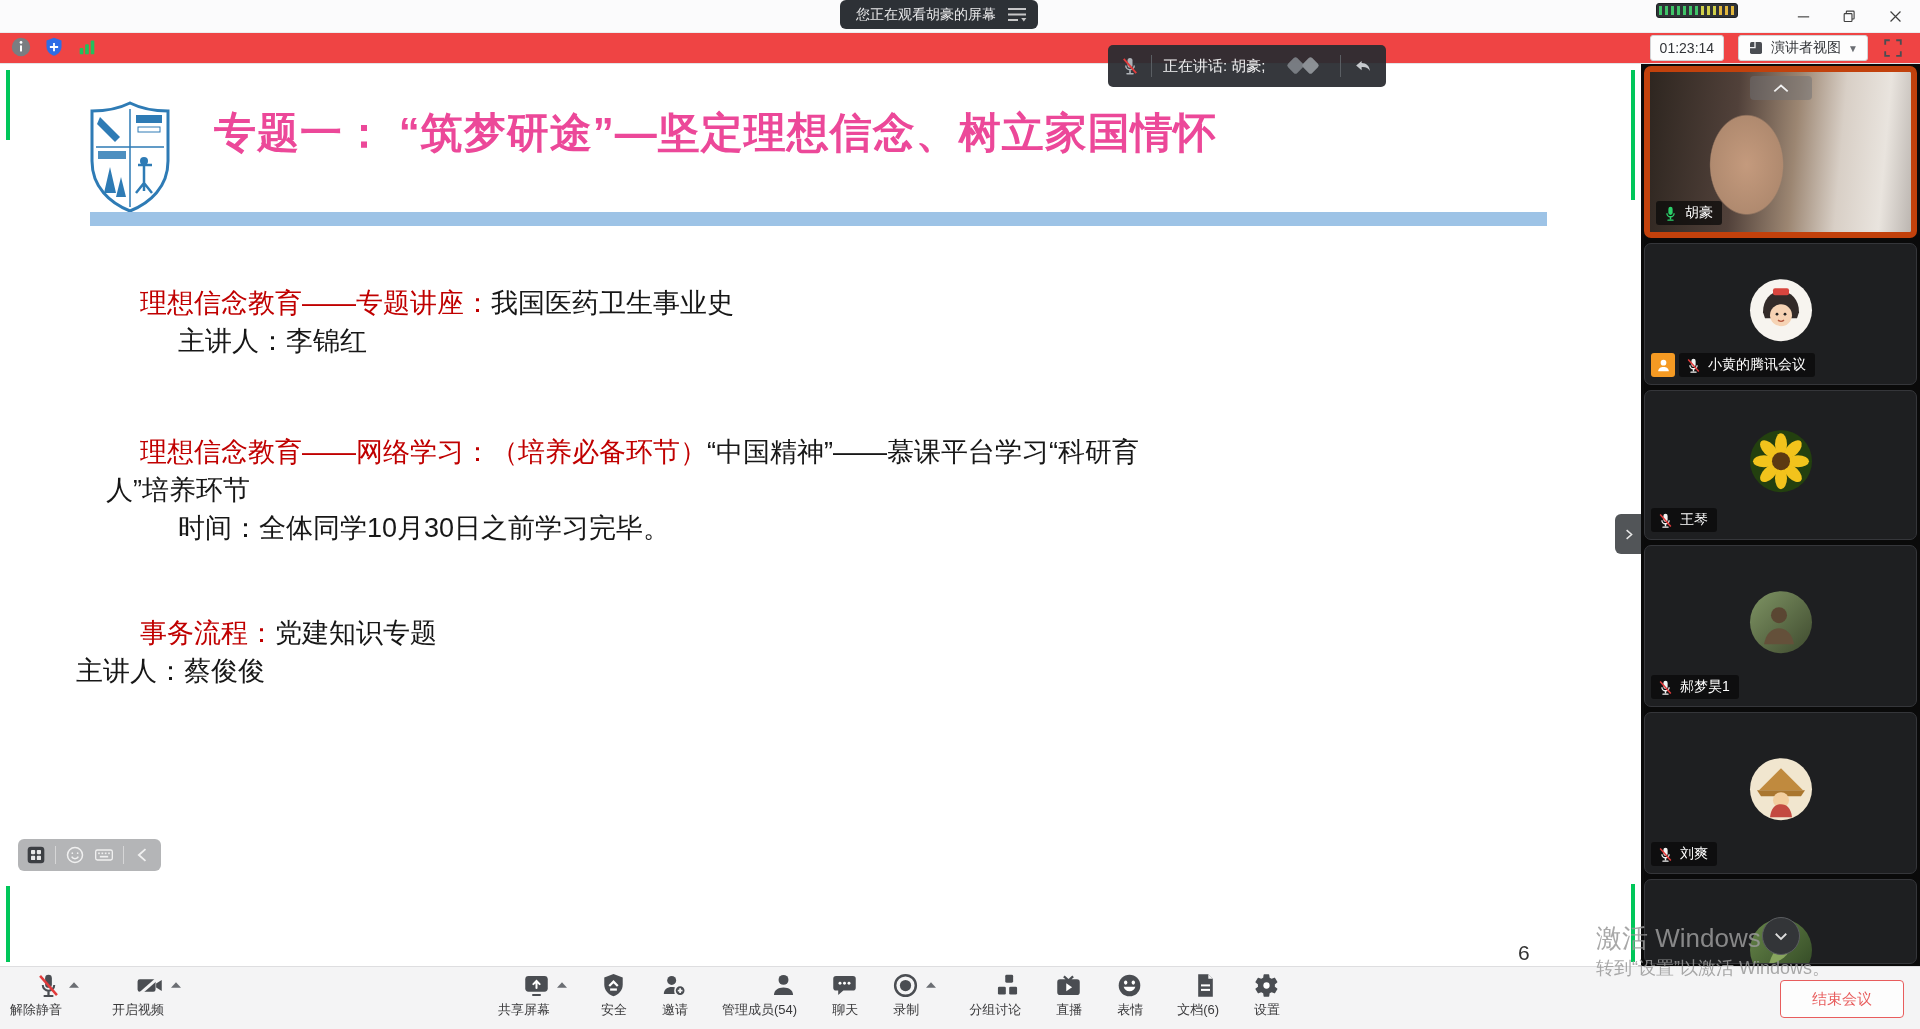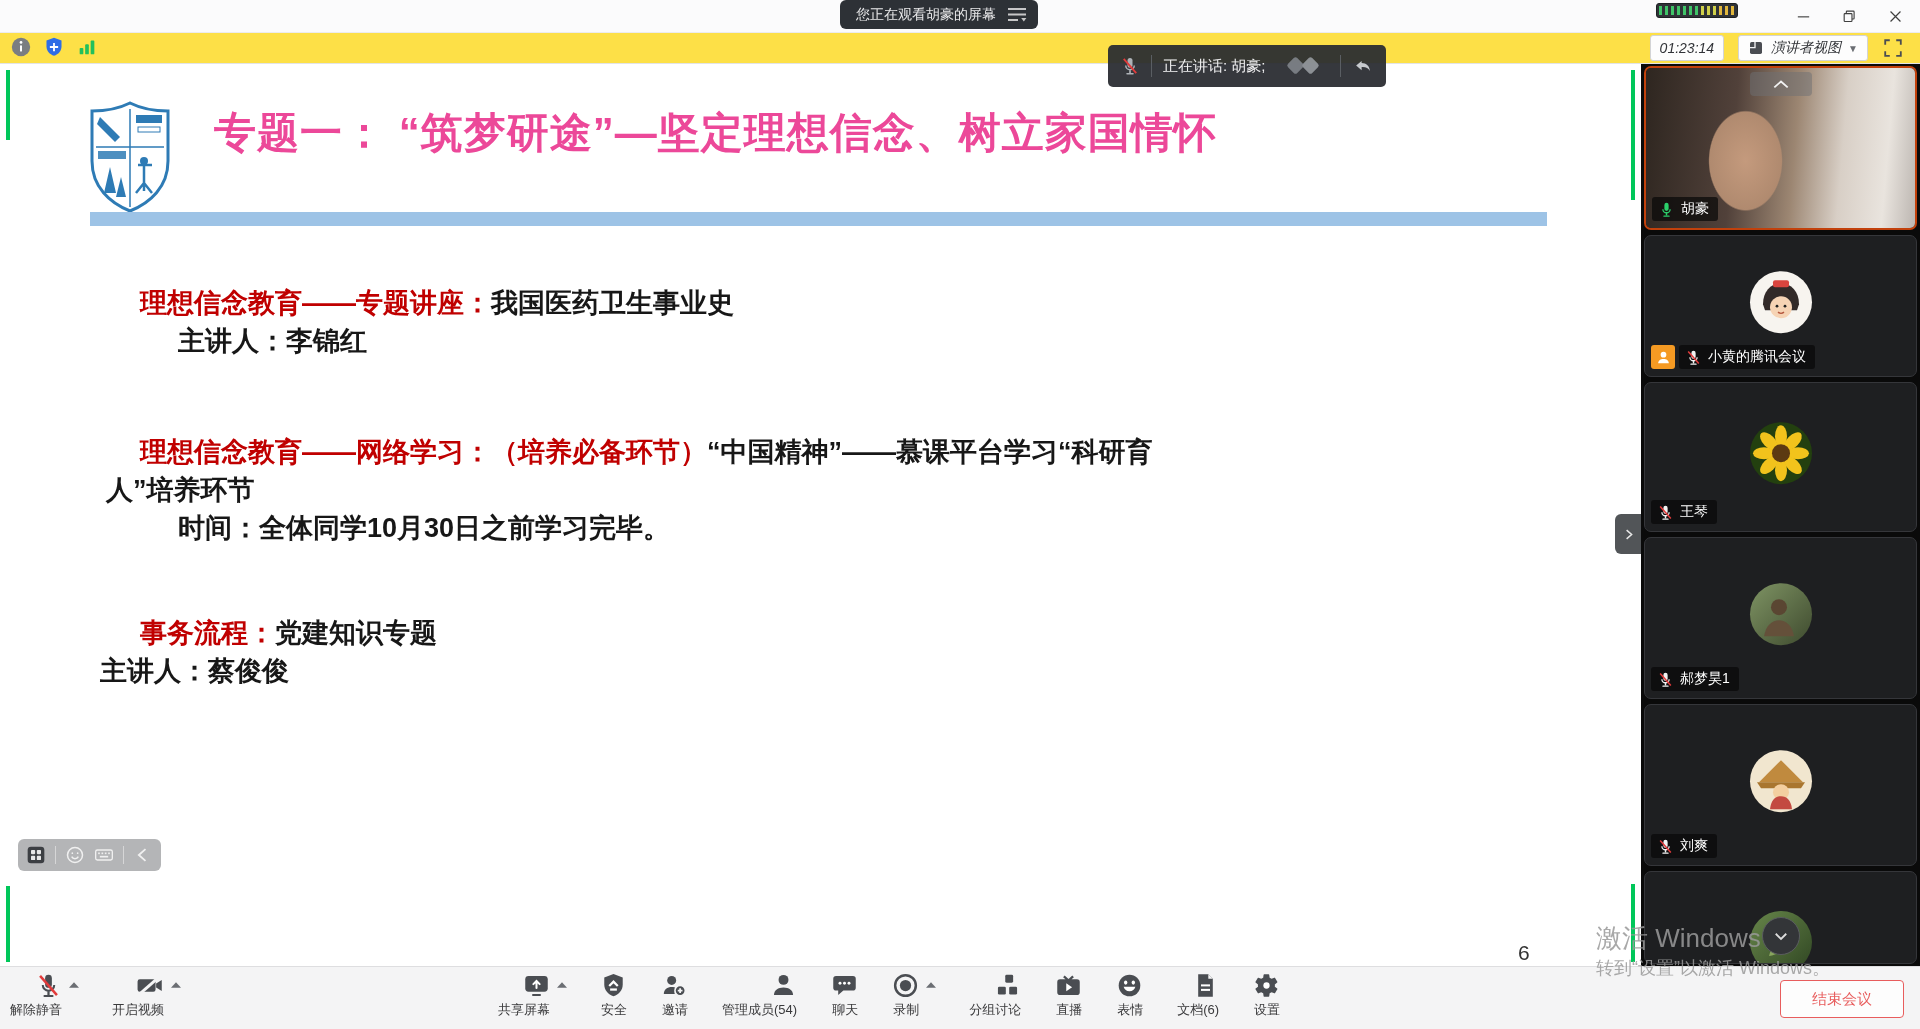--- a/index.html
+++ b/index.html
@@ -14,21 +14,21 @@
   .pill-menu{width:22px;height:17px;opacity:.9;cursor:pointer}
   .battery{position:absolute;left:1656px;top:3px;width:80px;height:13px;background:#2f3237;border-radius:3px;border:1px solid #1d2023;overflow:hidden}
   .battery .bars{position:absolute;inset:2px;background:linear-gradient(90deg,#3fc468 0 55%,#cfd04a 55% 78%,#e0b63c 78% 100%);
                  -webkit-mask:repeating-linear-gradient(90deg,#000 0 3px,transparent 3px 6px);
                  mask:repeating-linear-gradient(90deg,#000 0 3px,transparent 3px 6px);}
   .win-ctls{position:absolute;right:6px;top:0;height:32px;display:flex;align-items:center;gap:8px;}
   .win-ctl{width:38px;height:28px;display:flex;align-items:center;justify-content:center;cursor:pointer}
   .win-ctl svg{width:17px;height:17px}
 
   
-  .topbar{position:absolute;left:0;top:32px;width:100%;height:31px;background:#fde047;border-bottom:1px solid #e3e4e6;z-index:25;font-style:italic;}
+  .topbar{position:absolute;left:0;top:32px;width:100%;height:31px;background:#ef4444;border-bottom:1px solid #e3e4e6;z-index:25;}
   .tb-left{position:absolute;left:10px;top:4px;display:flex;align-items:center;gap:11px;}
   .tb-ic{width:22px;height:22px;cursor:pointer}
   .tb-right{position:absolute;right:16px;top:3px;display:flex;align-items:center;gap:14px;}
   .tb-box{height:24px;background:#fdfdfd;border:1px solid #d3d4d6;border-radius:3px;display:flex;align-items:center;
           padding:0 9px;font-size:14px;color:#323438;gap:7px;}
   .tb-box .lay{width:16px;height:16px}
   .tb-caret{font-size:10px;color:#6a6d72}
   .fs-ic{width:22px;height:22px;cursor:pointer}
 
   
@@ -40,39 +40,39 @@
   .sp-reply{width:22px;height:22px;cursor:pointer}
 
   
   .slide{position:absolute;left:0;top:63px;width:1641px;height:904px;background:#fff;overflow:hidden;}
   .green-seg{position:absolute;width:4px;background:#00c75a;z-index:20;}
   .logo{position:absolute;left:88px;top:38px;width:84px;height:114px;}
   .slide-title{position:absolute;left:214px;top:42px;width:1380px;font-size:42px;font-weight:700;color:#ec4899;letter-spacing:1px;white-space:nowrap;}
   .blue-bar{position:absolute;left:90px;top:149px;width:1457px;height:14px;background:#9dc3e6;}
   .slide-body{position:absolute;left:0;top:0;width:100%;height:100%;}
   .tblock{position:absolute;left:0;width:100%;}
-  .tline{font-size:27px;line-height:38px;color:#171717;white-space:pre;font-weight:bold;}
+  .tline{font-size:27px;line-height:38px;color:#171717;white-space:pre;}
   .seg-red{color:#c00000}
   .seg-black{color:#171717}
   .page-num{position:absolute;left:1518px;top:878px;font-size:21px;color:#333;}
   .mini-bar{position:absolute;left:18px;top:776px;height:32px;background:rgba(125,128,131,.58);border-radius:6px;
             display:flex;align-items:center;padding:0 8px;gap:9px;z-index:15;}
   .mini-ic{width:20px;height:20px;cursor:pointer}
   .mini-div{width:1px;height:18px;background:rgba(255,255,255,.45)}
 
   
   .edge-tab{position:absolute;left:1615px;top:514px;width:26px;height:40px;background:rgba(58,61,65,.88);
             border-radius:6px 0 0 6px;display:flex;align-items:center;justify-content:center;z-index:40;cursor:pointer;}
   .edge-tab svg{width:15px;height:15px}
 
   
   .sidebar{position:absolute;left:1641px;top:63px;width:279px;height:904px;background:#0a0a0a;z-index:10;}
   .plist{position:absolute;inset:0;display:flex;flex-direction:column;gap:5px;padding:3px 3px;}
   .thumb{position:relative;border-radius:7px;background:#1e1f21;border:1px solid #35363a;overflow:hidden;flex:none;cursor:pointer;}
-  .thumb.active{border:2px solid #c2410c;}
+  .thumb.active{border:6px solid #c2410c;}
   .thumb:nth-child(1){height:160px}
   .thumb:nth-child(2){height:140px}
   .thumb:nth-child(3){height:148px}
   .thumb:nth-child(4){height:160px}
   .thumb:nth-child(5){height:160px}
   .thumb:nth-child(6){flex:1 1 auto}
   .video-bg{position:absolute;inset:0;
     background:radial-gradient(ellipse 62px 84px at 37% 58%, #c49a7d 0%, #b08a6f 58%, rgba(0,0,0,0) 60%),
                linear-gradient(95deg,#2e2620 0%,#51413a 33%,#9c8672 55%,#d8cfc6 72%,#e9e4de 88%,#bcb6b1 100%);}
   .av-wrap{position:absolute;left:50%;top:50%;transform:translate(-50%,-56%);width:64px;height:64px;}
@@ -239,21 +239,21 @@
           <div class="tline" style="padding-left: 140px;"><span class="seg-red">理想信念教育——专题讲座：</span><span class="seg-black">我国医药卫生事业史</span></div>
           <div class="tline" style="padding-left: 178px;"><span class="seg-black">主讲人：李锦红</span></div>
         </div>
         <div class="tblock" style="top: 370px;">
           <div class="tline" style="padding-left: 140px;"><span class="seg-red">理想信念教育——网络学习：（培养必备环节）</span><span class="seg-black">“中国精神”——慕课平台学习“科研育</span></div>
           <div class="tline" style="padding-left: 106px;"><span class="seg-black">人”培养环节</span></div>
           <div class="tline" style="padding-left: 178px;"><span class="seg-black">时间：全体同学10月30日之前学习完毕。</span></div>
         </div>
         <div class="tblock" style="top: 551px;">
           <div class="tline" style="padding-left: 140px;"><span class="seg-red">事务流程：</span><span class="seg-black">党建知识专题</span></div>
-          <div class="tline" style="padding-left: 100px;"><span class="seg-black">主讲人：蔡俊俊</span></div>
+          <div class="tline" style="padding-left: 76px;"><span class="seg-black">主讲人：蔡俊俊</span></div>
         </div>
       </div>
     <div class="page-num">6</div>
     <div class="mini-bar">
         <span class="mini-ic">
           <svg viewBox="0 0 24 24">
             <rect x="2" y="2" width="20" height="20" rx="4" fill="#3c3f43"></rect>
             <g fill="#e8e8e8">
               <rect x="6" y="6" width="5" height="5" rx="1"></rect>
               <rect x="13" y="6" width="5" height="5" rx="1"></rect>

